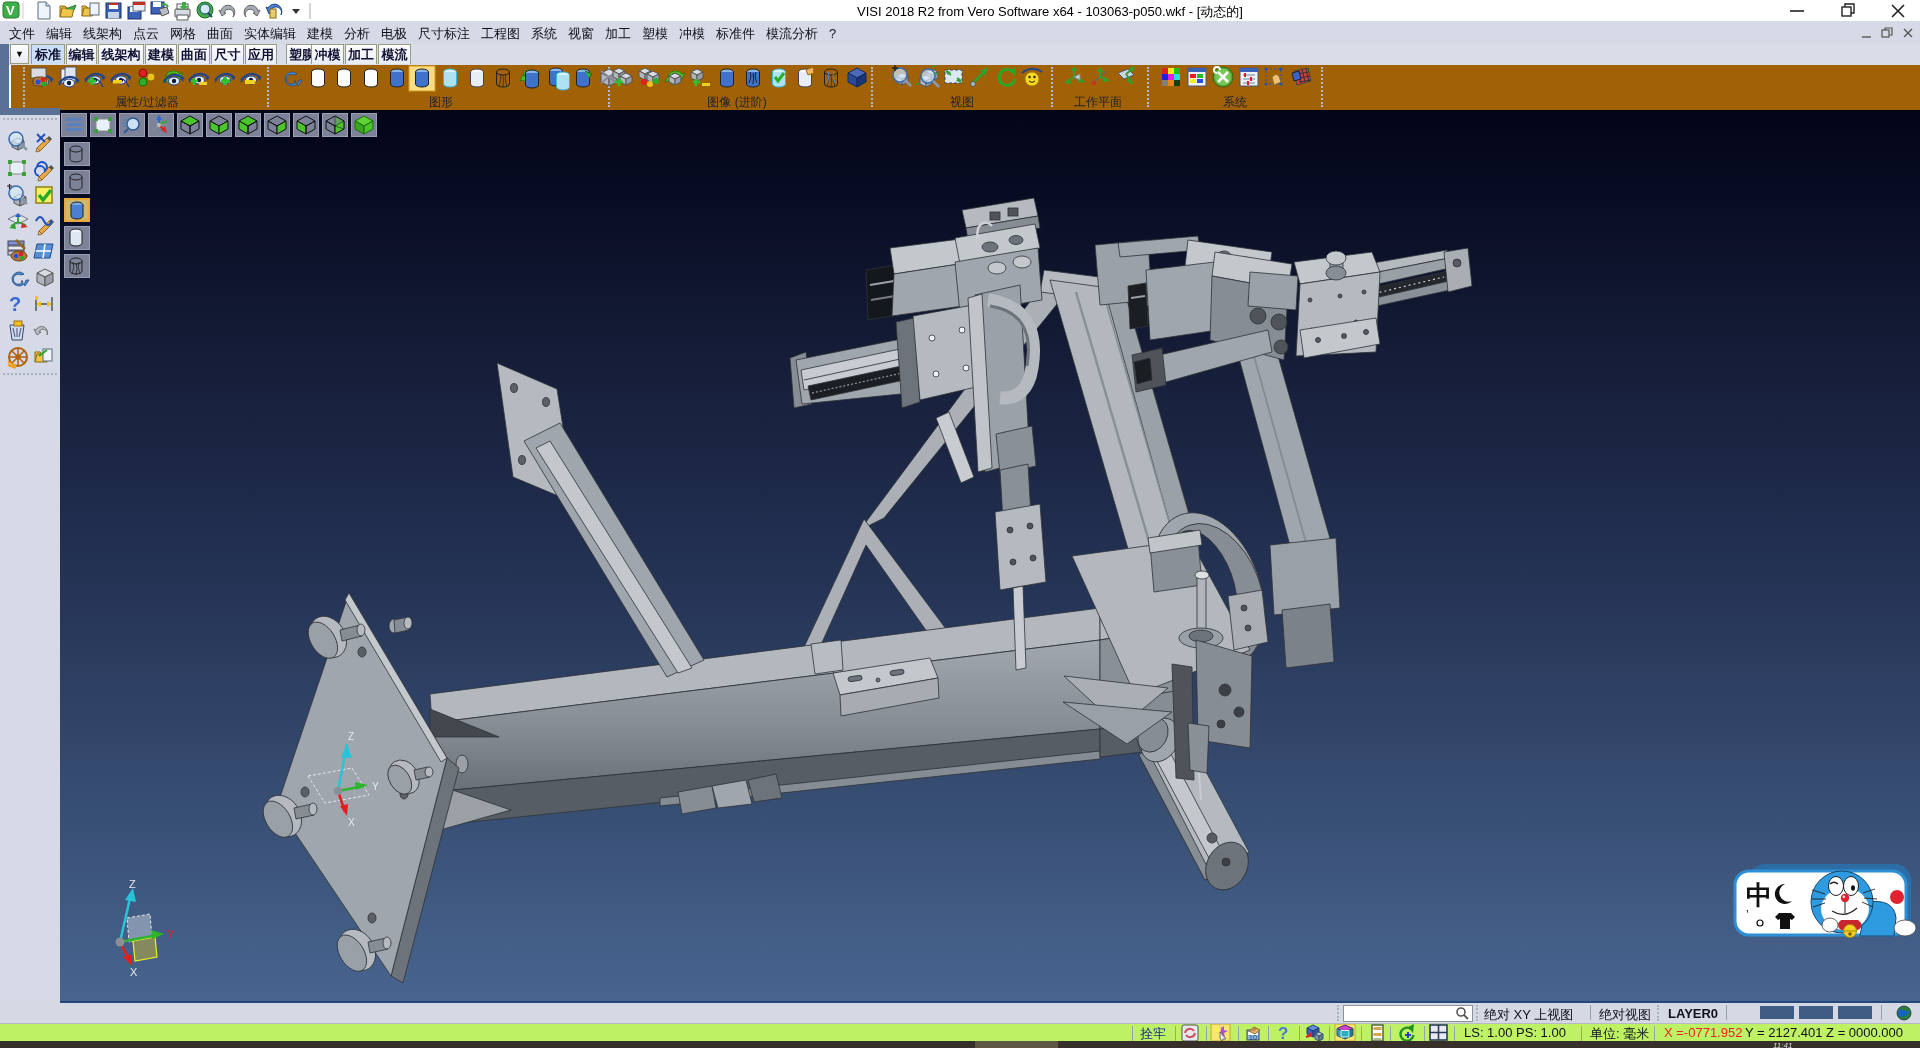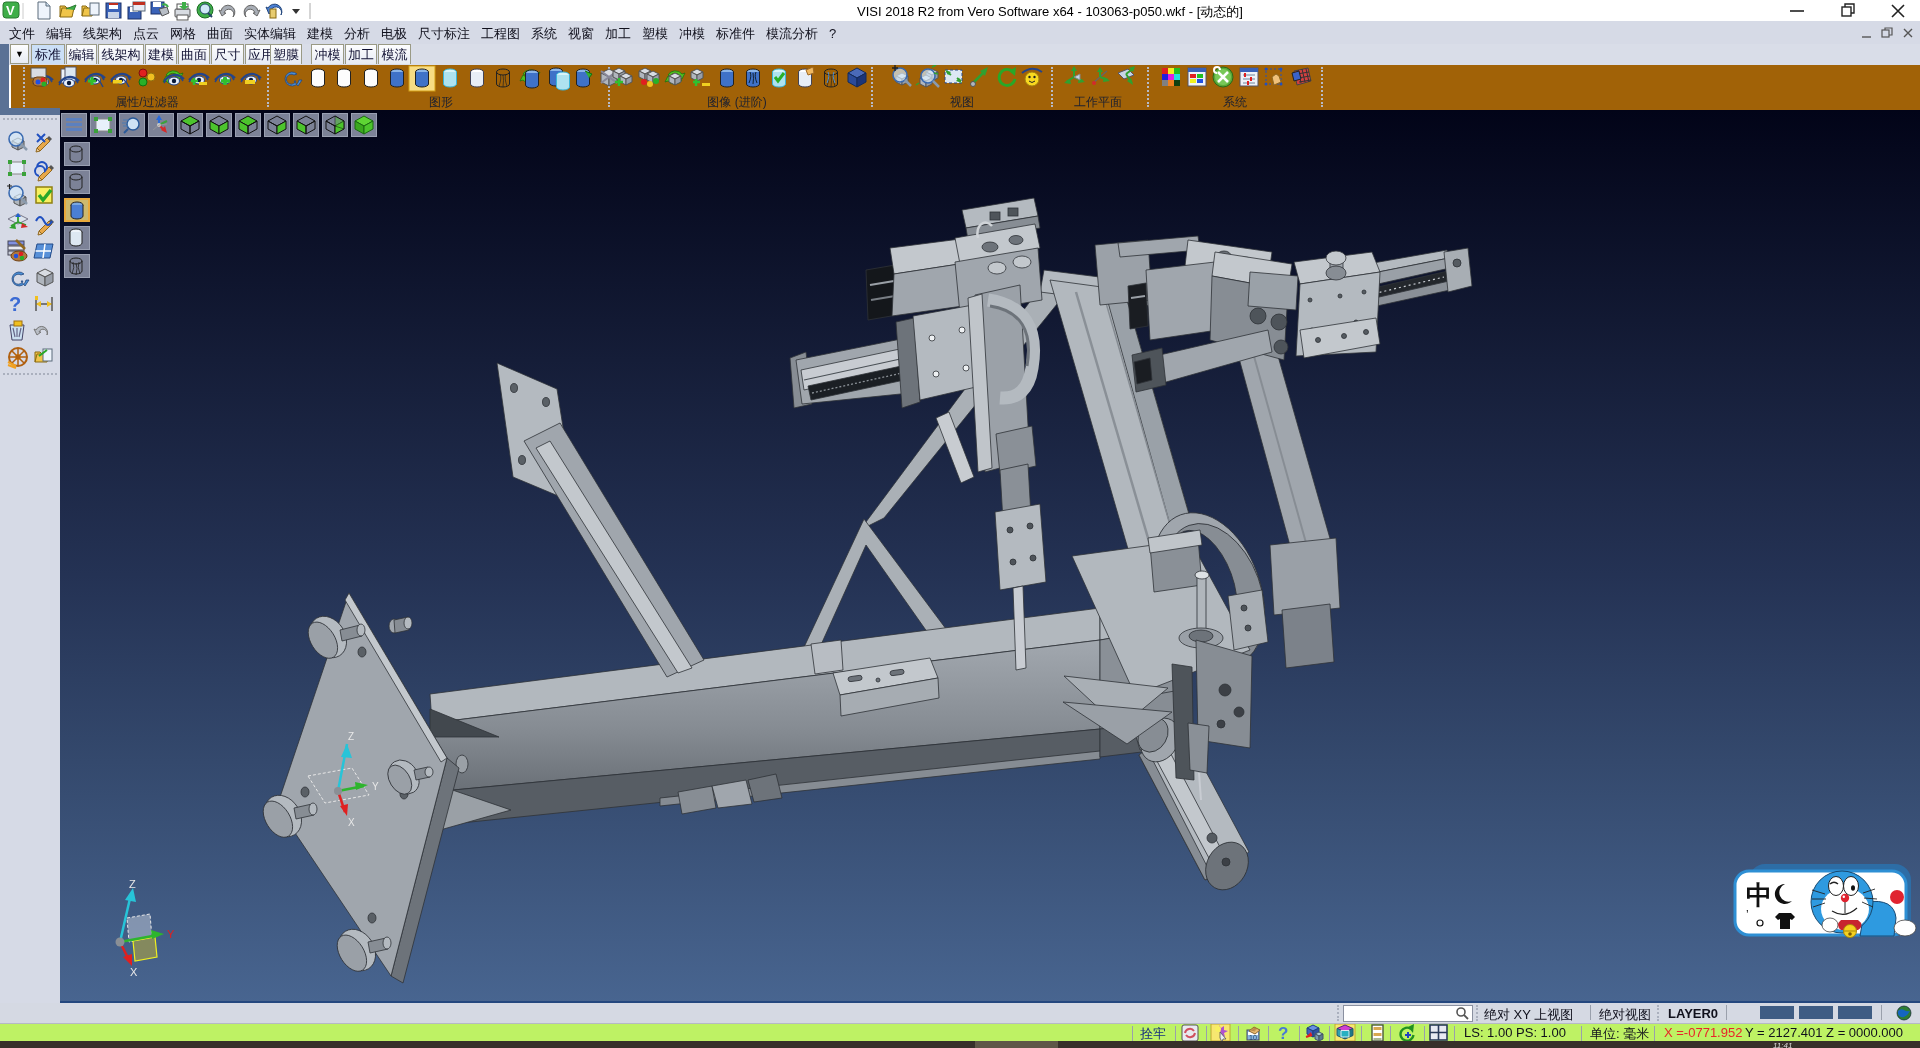--- a/index.html
+++ b/index.html
@@ -6,21 +6,21 @@
 font-family:"Liberation Sans",sans-serif;}
 .abs{position:absolute;}
 #titlebar{left:0;top:0;width:1920px;height:21px;background:#ffffff;}
 #title-text{left:180px;top:3px;width:1740px;text-align:center;font-size:13px;color:#000;}
 #menubar{left:0;top:21px;width:1920px;height:23px;background:#d6dae6;border-bottom:1px solid #c8ccd8;}
 .menu-item{display:inline-block;font-size:13px;color:#10101c;margin:0 11px 0 0;padding:4px 0 0 0;}
 #tabrow{left:0;top:44px;width:1920px;height:21px;background:#d9dde8;}
 #toolbar{left:11px;top:65px;width:1920px;height:45px;background:#a16207;}
 #leftblue{left:0;top:44px;width:9px;height:71px;background:#5a7195;}
 #underbar{left:0;top:108px;width:60px;height:8px;background:#5a7195;}
-.tab{position:absolute;top:0;height:20px;background:linear-gradient(#fdfdfe,#e7ebf3);border:1px solid #9a9a85;border-bottom:none;color:#101032;font-weight:normal;font-size:13px;text-align:center;line-height:20px;box-sizing:border-box;}
+.tab{position:absolute;top:0;height:20px;background:linear-gradient(#fdfdfe,#e7ebf3);border:1px solid #9a9a85;border-bottom:none;color:#101032;font-weight:bold;font-size:13px;text-align:center;line-height:20px;box-sizing:border-box;}
 .tab.sel{background:#cbdff6;}
 #ddbtn{position:absolute;left:10px;top:0px;width:19px;height:20px;background:linear-gradient(#fdfdfe,#e7ebf3);border:1px solid #9a9a85;box-sizing:border-box;text-align:center;line-height:18px;font-size:9px;color:#000;}
 .glabel{position:absolute;top:29px;font-size:12px;color:#1c2030;white-space:nowrap;transform:translateX(-50%);}
 .gsep{position:absolute;top:2px;height:40px;width:0px;border-left:2px dotted #b7bac6;}
 #leftpal{left:0;top:115px;width:60px;height:888px;background:#d6dae6;}
 #viewport{left:60px;top:110px;width:1860px;height:893px;background:#1d2c4d;}
 .vbtn{position:absolute;width:26px;height:24px;background:#7c8297;border:1px solid #9aa0b2;box-sizing:border-box;}
 .vbtn.sel{background:#cdb96e;border:2px solid #e8a93c;}
 #statusbar1{left:0;top:1003px;width:1920px;height:20px;background:#d5d9e3;}
 #vpedge{left:60px;top:1001px;width:1860px;height:2px;background:#24477e;}
@@ -116,21 +116,21 @@
 
 <div class="abs" id="tabrow">
 <div id="ddbtn">▼</div>
 <div class="tab sel" style="left:31px;width:34px;">标准</div>
 <div class="tab" style="left:66px;width:31px;">编辑</div>
 <div class="tab" style="left:98px;width:46px;">线架构</div>
 <div class="tab" style="left:145px;width:32px;">建模</div>
 <div class="tab" style="left:178px;width:32px;">曲面</div>
 <div class="tab" style="left:211px;width:33px;">尺寸</div>
 <div class="tab" style="left:245px;width:32px;">应用</div>
-<div class="tab" style="left:270px;width:32px;">塑膜</div>
+<div class="tab" style="left:286px;width:32px;">塑膜</div>
 <div class="tab" style="left:311px;width:33px;">冲模</div>
 <div class="tab" style="left:345px;width:32px;">加工</div>
 <div class="tab" style="left:378px;width:33px;">模流</div>
 </div>
 
 <div class="abs" id="toolbar">
 <div class="glabel" style="left:136px;">属性/过滤器</div>
 <div class="glabel" style="left:430px;">图形</div>
 <div class="glabel" style="left:726px;">图像 (进阶)</div>
 <div class="glabel" style="left:951px;">视图</div>

